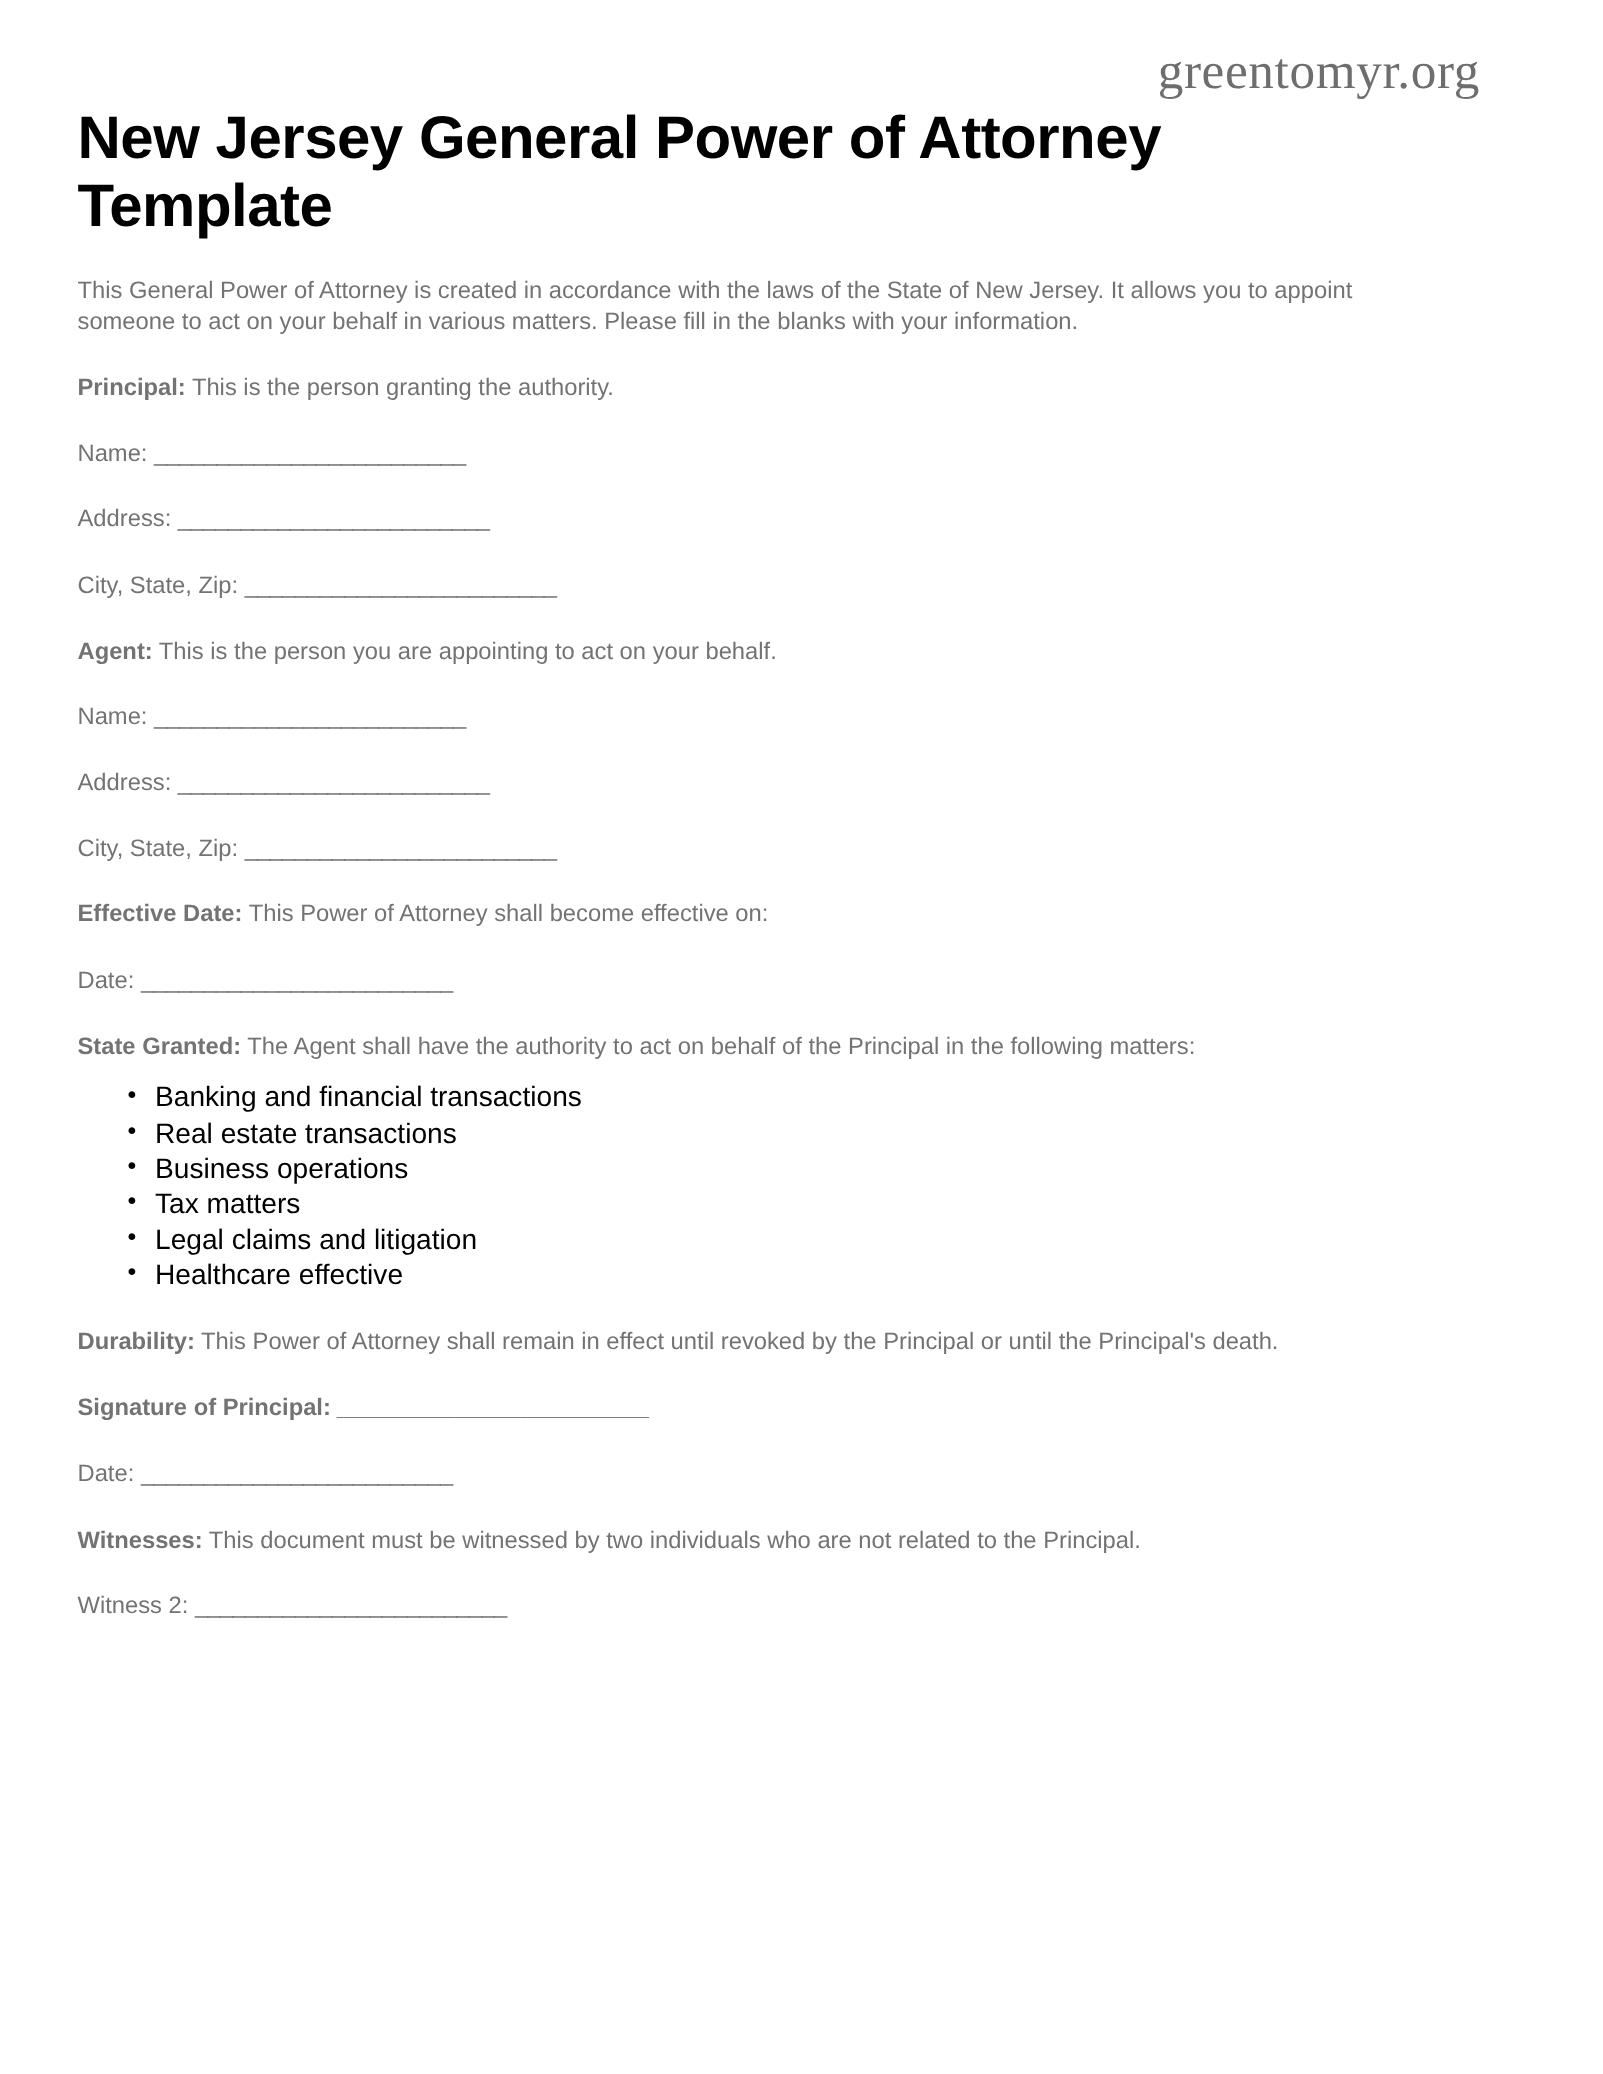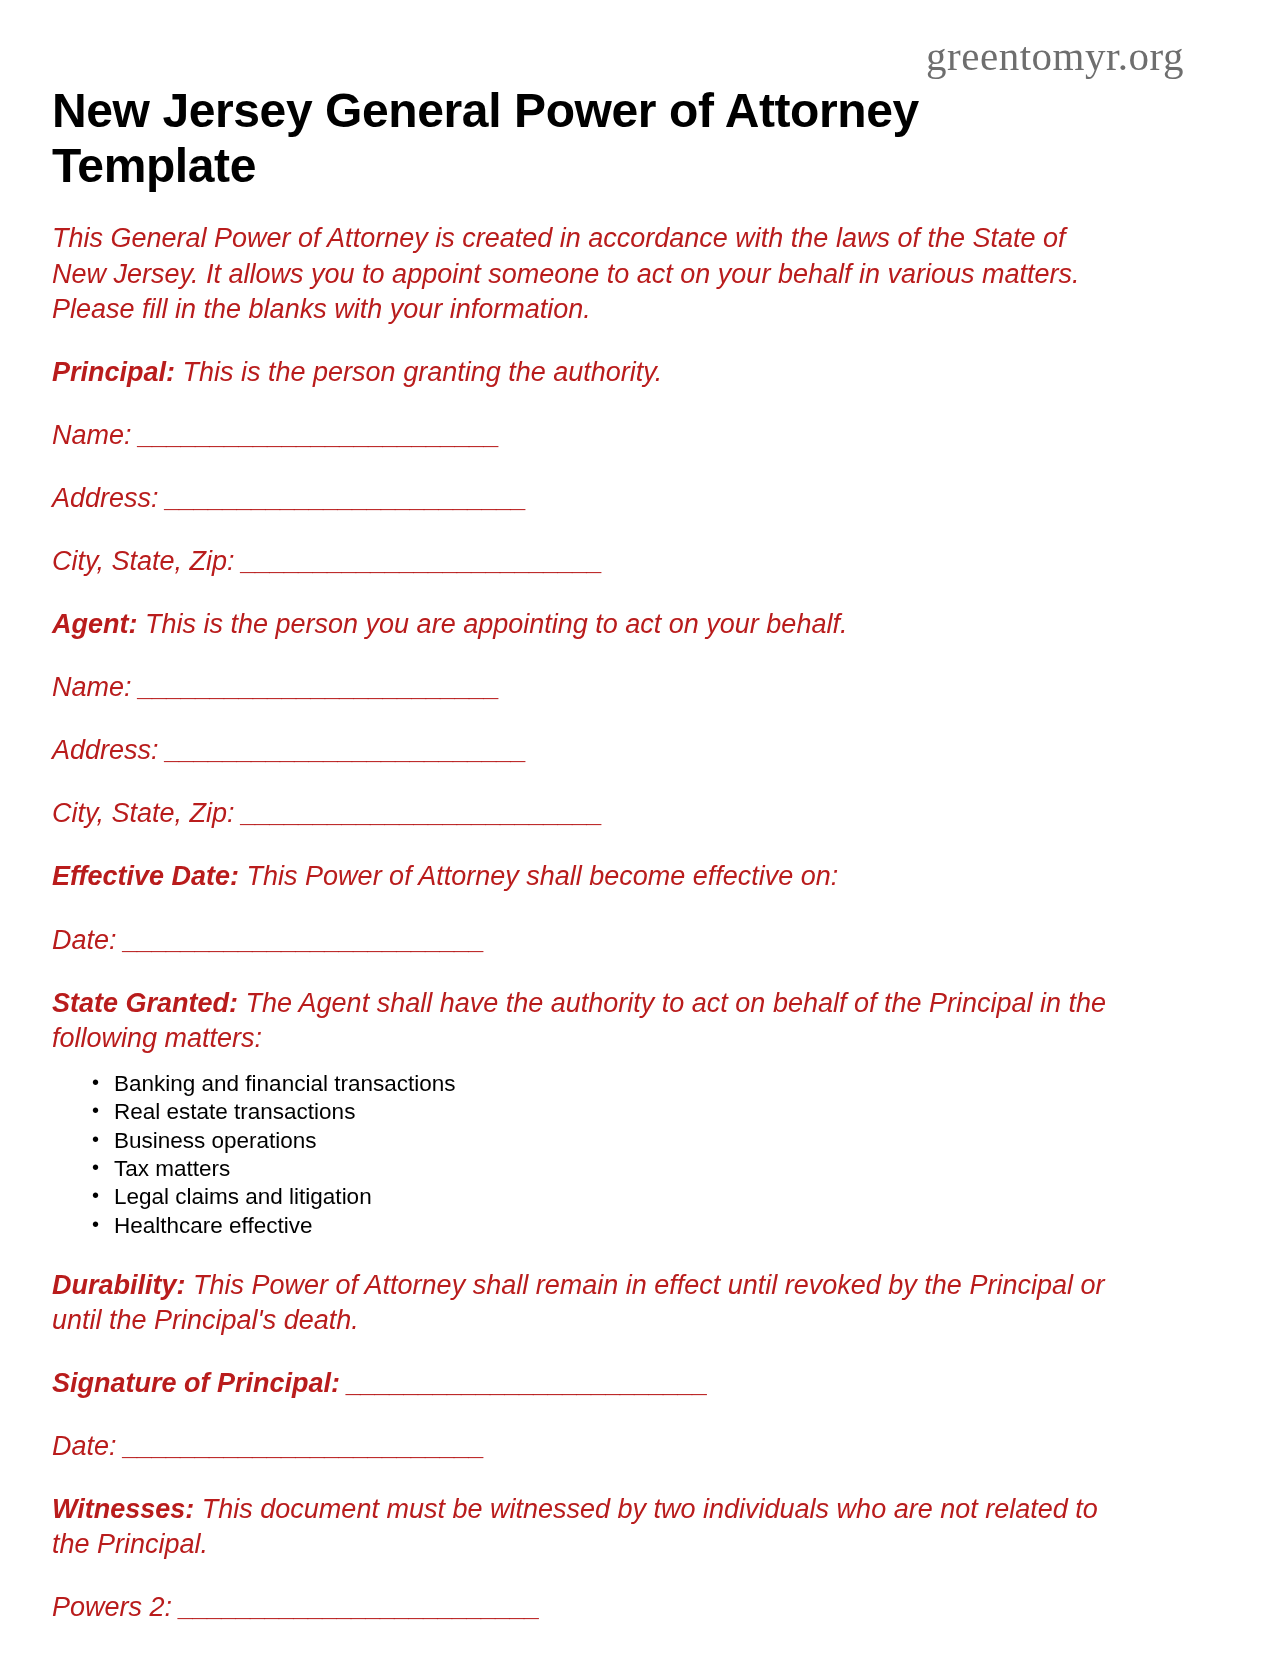--- a/index.html
+++ b/index.html
@@ -35,44 +35,43 @@
     letter-spacing: 0.5px;
     color: #6e6e6e;
     white-space: nowrap;
     line-height: 1;
     user-select: none;
   }
 
   
   .content {
     position: absolute;
-    left: 52px;
+    left: 62px;
     top: 0;
     width: 1075px;
   }
 
   h1.doc-title {
     font-family: "Liberation Sans Narrow", "Liberation Sans", "DejaVu Sans Condensed", sans-serif;
     font-weight: bold;
     font-size: 48px;
     line-height: 1.14;
     letter-spacing: -0.4px;
     margin: 0;
     padding-top: 84px;
     color: #000;
     max-width: 1050px;
   }
 
   p.para {
-    font-size: 27px;
+    font-size: 19px;
     line-height: 1.30;
     margin: 0;
     padding-top: 28px;
-    color: #b91c1c;
-    font-style: italic;
+    color: #737373;
   }
 
   .lead {
     font-weight: bold;
   }
 
   .blank {
     letter-spacing: -0.6px;
     white-space: pre;
   }
@@ -175,17 +174,17 @@
     <p class="para">
       <span>Date: </span><span class="blank">_________________________</span>
     </p>
 
     <p class="para">
       <span class="lead">Witnesses:</span><span> This document must be witnessed by two individuals who are not related to the Principal.</span>
     </p>
 
 
     <p class="para">
-      <span>Powers 2: </span><span class="blank">_________________________</span>
+      <span>Witness 2: </span><span class="blank">_________________________</span>
     </p>
 
   </div>
 </div>
 
 </body></html>

